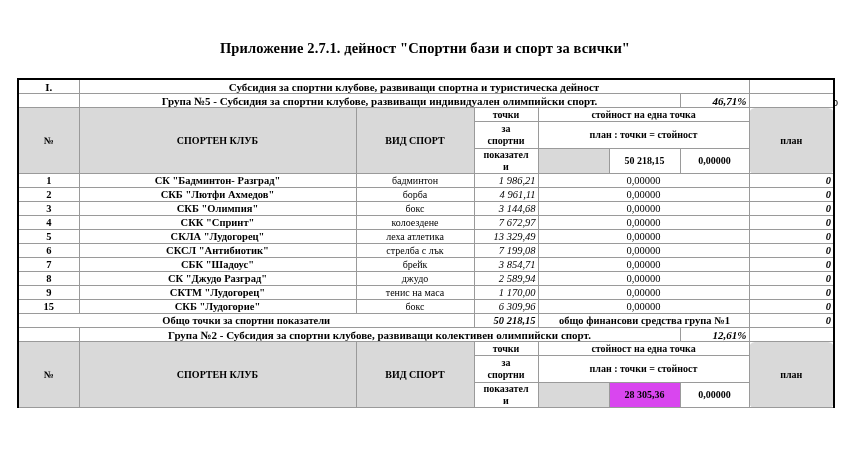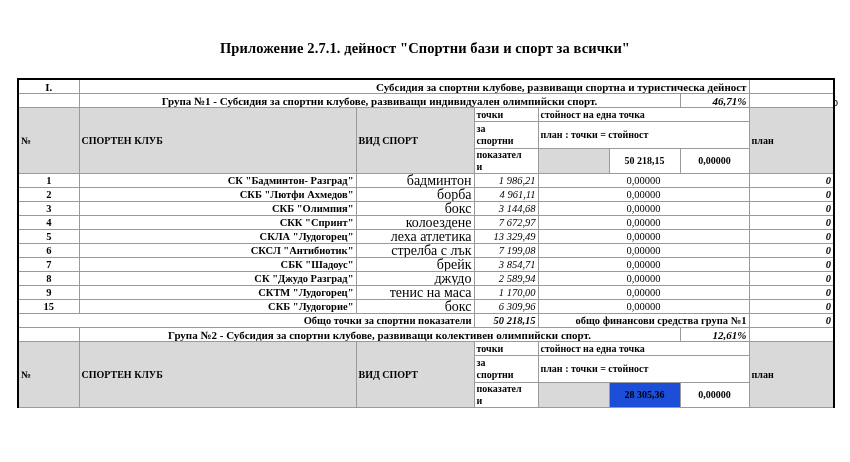--- a/index.html
+++ b/index.html
@@ -58,35 +58,36 @@
     height: 13px;
     line-height: 12px;
     overflow: hidden;
     white-space: nowrap;
     vertical-align: middle;
     background: #ffffff;
   }
   .b { font-weight: bold; }
   .c { text-align: center; }
   .r { text-align: right; font-style: italic; }
-  .l { text-align: right; }
+  .l { text-align: center; }
   .shade { background: #d9d9d9 !important; }
   .thick-top { border-top: 2px solid #000 !important; }
   .thick-left { border-left: 2px solid #000 !important; }
-  .thick-right { border-right: 2px solid #000 !important; }
+  .thick-right { border-right: 2px solid #000 !important; border-radius: 6px; }
   .sec-row td { height: 15px; font-weight: bold; font-size: 11px; }
   .grp-row td { height: 15px; font-weight: bold; font-size: 11px; }
   .hdr td {
     font-weight: bold;
     font-size: 10px;
+    text-align: center;
     background: #d9d9d9;
   }
   .data-row td { height: 14px; }
   .club { font-weight: bold; font-size: 10.5px; }
-  .sport { font-size: 14px; }
+  .sport { font-size: 10px; }
   .num { font-size: 10.5px; }
   .total-row td {
     font-weight: bold;
     font-size: 10.5px;
     height: 15px;
     background: #d9d9d9;
   }
 </style>
 </head>
 <body>
@@ -112,21 +113,21 @@
 
       <tbody>
           <tr class="sec-row">
         <td class="c thick-top thick-left">I.</td>
         <td class="l thick-top" colspan="6">Субсидия за спортни клубове, развиващи спортна и туристическа дейност</td>
         <td class="thick-top thick-right"></td>
       </tr>
 
       <tr class="grp-row">
         <td class="thick-left"></td>
-        <td class="c" colspan="5">Група №1 - Субсидия за спортни клубове, развиващи индивидуален олимпийски спорт.</td>
+        <td class="c" colspan="5">Група №5 - Субсидия за спортни клубове, развиващи индивидуален олимпийски спорт.</td>
         <td class="r">46,71%</td>
         <td class="thick-right"></td>
       </tr>
 
       <tr class="hdr">
         <td class="shade thick-left" rowspan="3">№</td>
         <td class="shade" rowspan="3">СПОРТЕН КЛУБ</td>
         <td class="shade" rowspan="3">ВИД СПОРТ</td>
         <td>точки</td>
         <td colspan="3">стойност на една точка</td>
@@ -258,21 +259,21 @@
           <div>спортни</div>
         </td>
         <td colspan="3">план : точки = стойност</td>
       </tr>
       <tr class="hdr">
         <td style="height:24px">
           <div>показател</div>
           <div>и</div>
         </td>
         <td class="shade"></td>
-        <td class="c" style="background:#1d4ed8">28 305,36</td>
+        <td class="c" style="background:#d946ef">28 305,36</td>
         <td class="c" style="background:#fff">0,00000</td>
       </tr>
 
     </tbody>
       </table>
   </div>
 
 </div>
 
 </body></html>

